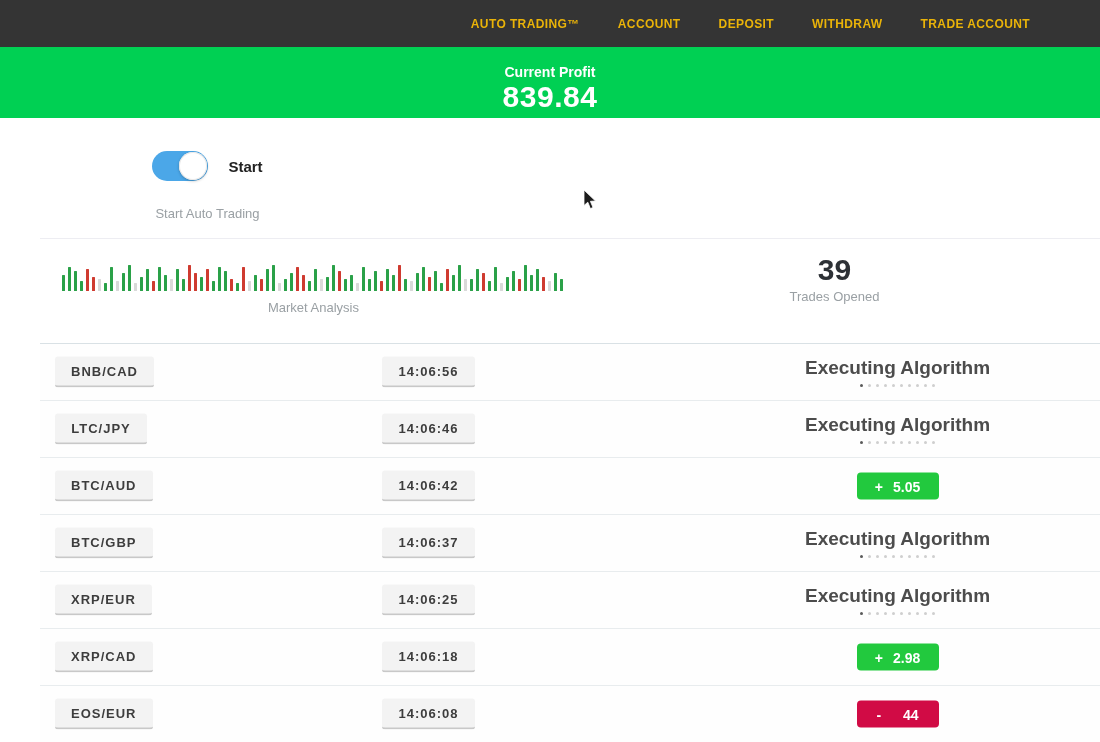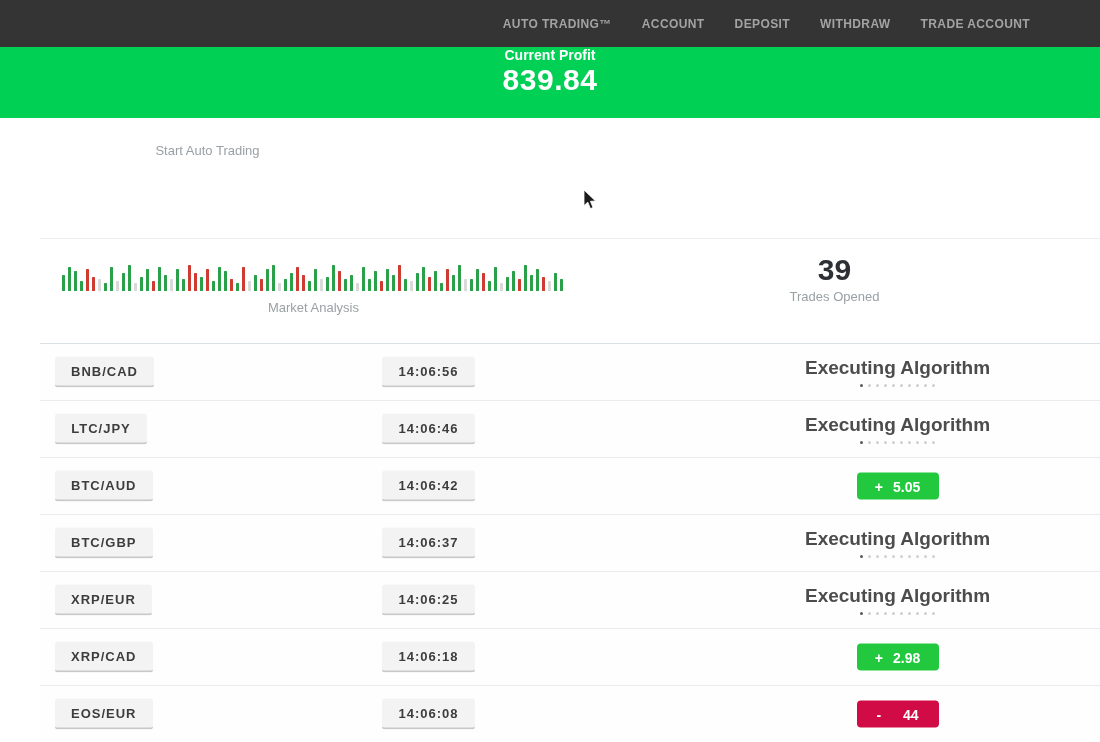--- a/index.html
+++ b/index.html
@@ -7,24 +7,24 @@
               font-family:"Liberation Sans", sans-serif; }
   :root{
     --nav_bg:#343434; --banner_green:#00d053; --badge_green:#22c93e; --badge_red:#d10b45;
     --toggle_blue:#4ba7e8; --text_dark:#2d3136; --text_gray:#9aa0a4;
     --pill_bg:#f3f3f3; --pill_border:#c8c8c8;
     --bar_green:#2aa148; --bar_red:#cf3b30; --bar_light:#d9d9d9;
   }
   
   .navbar { height:47px; background:var(--nav_bg); display:flex; align-items:center;
             justify-content:flex-end; padding-right:70px; gap:30px; }
-  .nav-item { color:#a3a3a3; font-size:12px; font-weight:700; letter-spacing:.4px; cursor:pointer; }
+  .nav-item { color:#eab308; font-size:12px; font-weight:700; letter-spacing:.4px; cursor:pointer;margin-left:8px; }
   
   .banner { height:71px; background:var(--banner_green); text-align:center; color:#fff; }
-  .banner-label { padding-top:0; font-size:14px; font-weight:600; }
+  .banner-label { padding-top:17px; font-size:14px; font-weight:600; }
   .banner-value { font-size:30px; font-weight:800; line-height:1.15; letter-spacing:.5px; }
   
   .stats-row { display:flex; }
   .col-left  { width:57%; display:flex; flex-direction:column; align-items:center; }
   .col-right { width:43%; display:flex; flex-direction:column; align-items:center; padding-right:58px; }
   .sec1 { height:120px; }
   .balance-value { padding-top:26px; font-size:40px; font-weight:700; color:var(--text_dark); letter-spacing:.5px; }
   .muted { font-size:13px; color:var(--text_gray); }
   .balance-label { margin-top:15px; }
   .toggle-group { display:flex; align-items:center; gap:20px; margin-top:33px; }
@@ -74,20 +74,26 @@
     <div class="nav-item">TRADE ACCOUNT</div>
   </div>
 
 <div class="banner">
   <div class="banner-label">Current Profit</div>
   <div class="banner-value">839.84</div>
 </div>
 
 <div class="stats-row sec1">
   <div class="col-right">
+    <div class="toggle-group">
+      <div class="toggle">
+        <div class="toggle-knob"></div>
+      </div>
+      <div class="toggle-label">Start</div>
+    </div>
     <div class="muted toggle-caption">Start Auto Trading</div>
   </div>
 </div>
 <div class="divider1"></div>
 
 <div class="stats-row sec2">
   <div class="col-left">
     <div class="bars">
         <span class="bar bar-g" style="height: 16px;"></span>
         <span class="bar bar-g" style="height: 24px;"></span>

